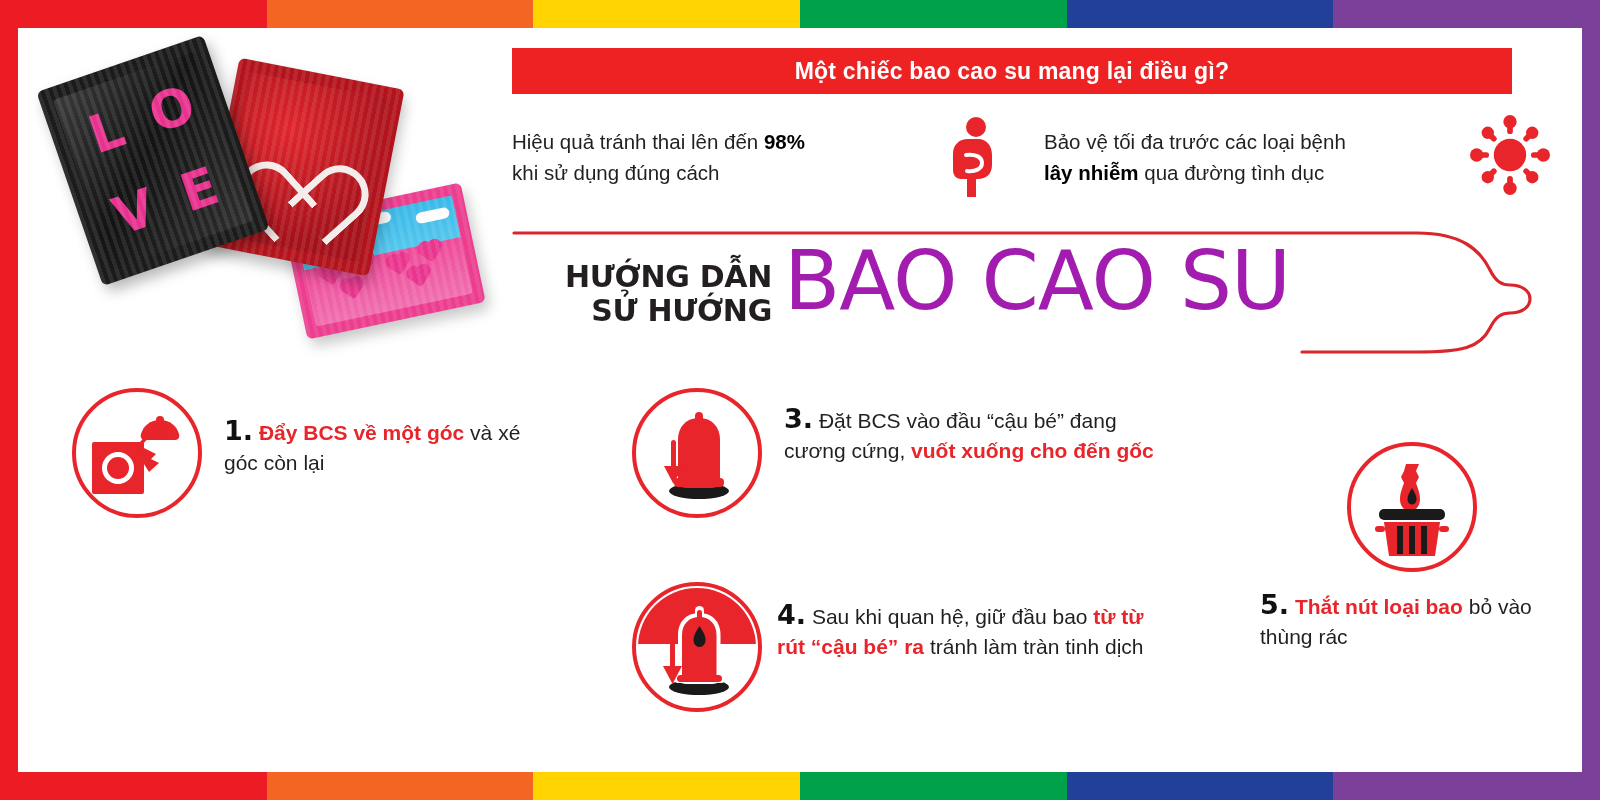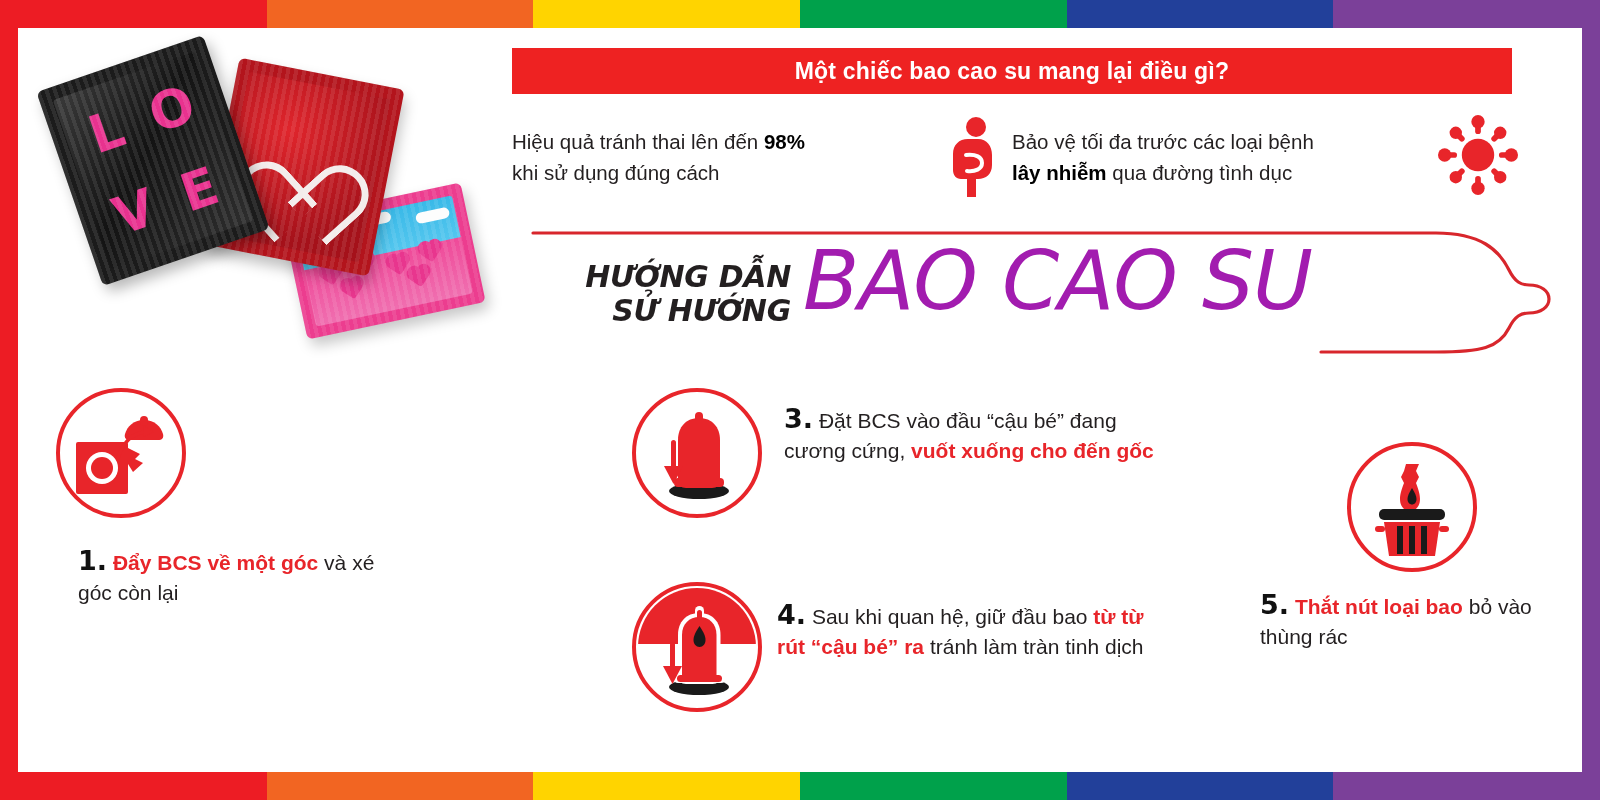--- a/index.html
+++ b/index.html
@@ -173,41 +173,42 @@
     letter-spacing: .2px;
     white-space: nowrap;
   }
 
   
   .benefits {
     position: absolute;
     left: 512px; top: 112px;
     width: 1010px; height: 90px;
     display: flex;
+    gap: 32px;
   }
   .benefit {
     display: flex; align-items: center;
     gap: 14px;
   }
   .benefit.one { width: 500px; }
   .benefit.two { width: 510px; }
   .benefit-text {
     font-size: 20.5px;
     line-height: 1.52;
     color: #231f20;
     width: 412px;
   }
   .benefit-text b { font-weight: bold; color: #000; }
   .benefit-icon { width: 74px; height: 84px; flex: 0 0 74px; }
 
   
   .title-wrap {
     position: absolute;
-    left: 531px; top: 228px;
-    width: 1030px; height: 130px; font-style: italic;
+    left: 512px; top: 228px;
+    width: 1030px; height: 130px;
   }
   .condom-outline { position: absolute; left: 0; top: 0; }
   .title-small {
     position: absolute;
     left: 8px; top: 32px;
     width: 252px;
     text-align: right;
     color: #231f20;
     font-weight: bold;
     font-size: 30px;
@@ -248,21 +249,21 @@
   }
   .step-num {
     font-weight: bold;
     font-size: 27px;
     color: #111;
     font-family: "DejaVu Sans", sans-serif;
   }
   .hl { color: #e8252a; font-weight: bold; }
   .plain { color: #231f20; }
 
-  #step1 { left: 56px;  top: 388px;  width: 520px; flex-direction: column; }
+  #step1 { left: 72px;  top: 388px;  width: 520px; }
   #step1 .step-body { margin-left: 22px; margin-top: 24px; width: 330px; }
   #step2 { left: 78px;  top: 578px;  width: 540px; }
   #step2 .step-body { margin-left: 20px; margin-top: 16px; width: 360px; }
   #step3 { left: 632px; top: 388px;  width: 560px; }
   #step3 .step-body { margin-left: 22px; margin-top: 12px; width: 390px; }
   #step4 { left: 632px; top: 582px;  width: 580px; }
   #step4 .step-body { margin-left: 15px; margin-top: 14px; width: 400px; }
 
   #step5 {
     left: 1252px; top: 442px;

